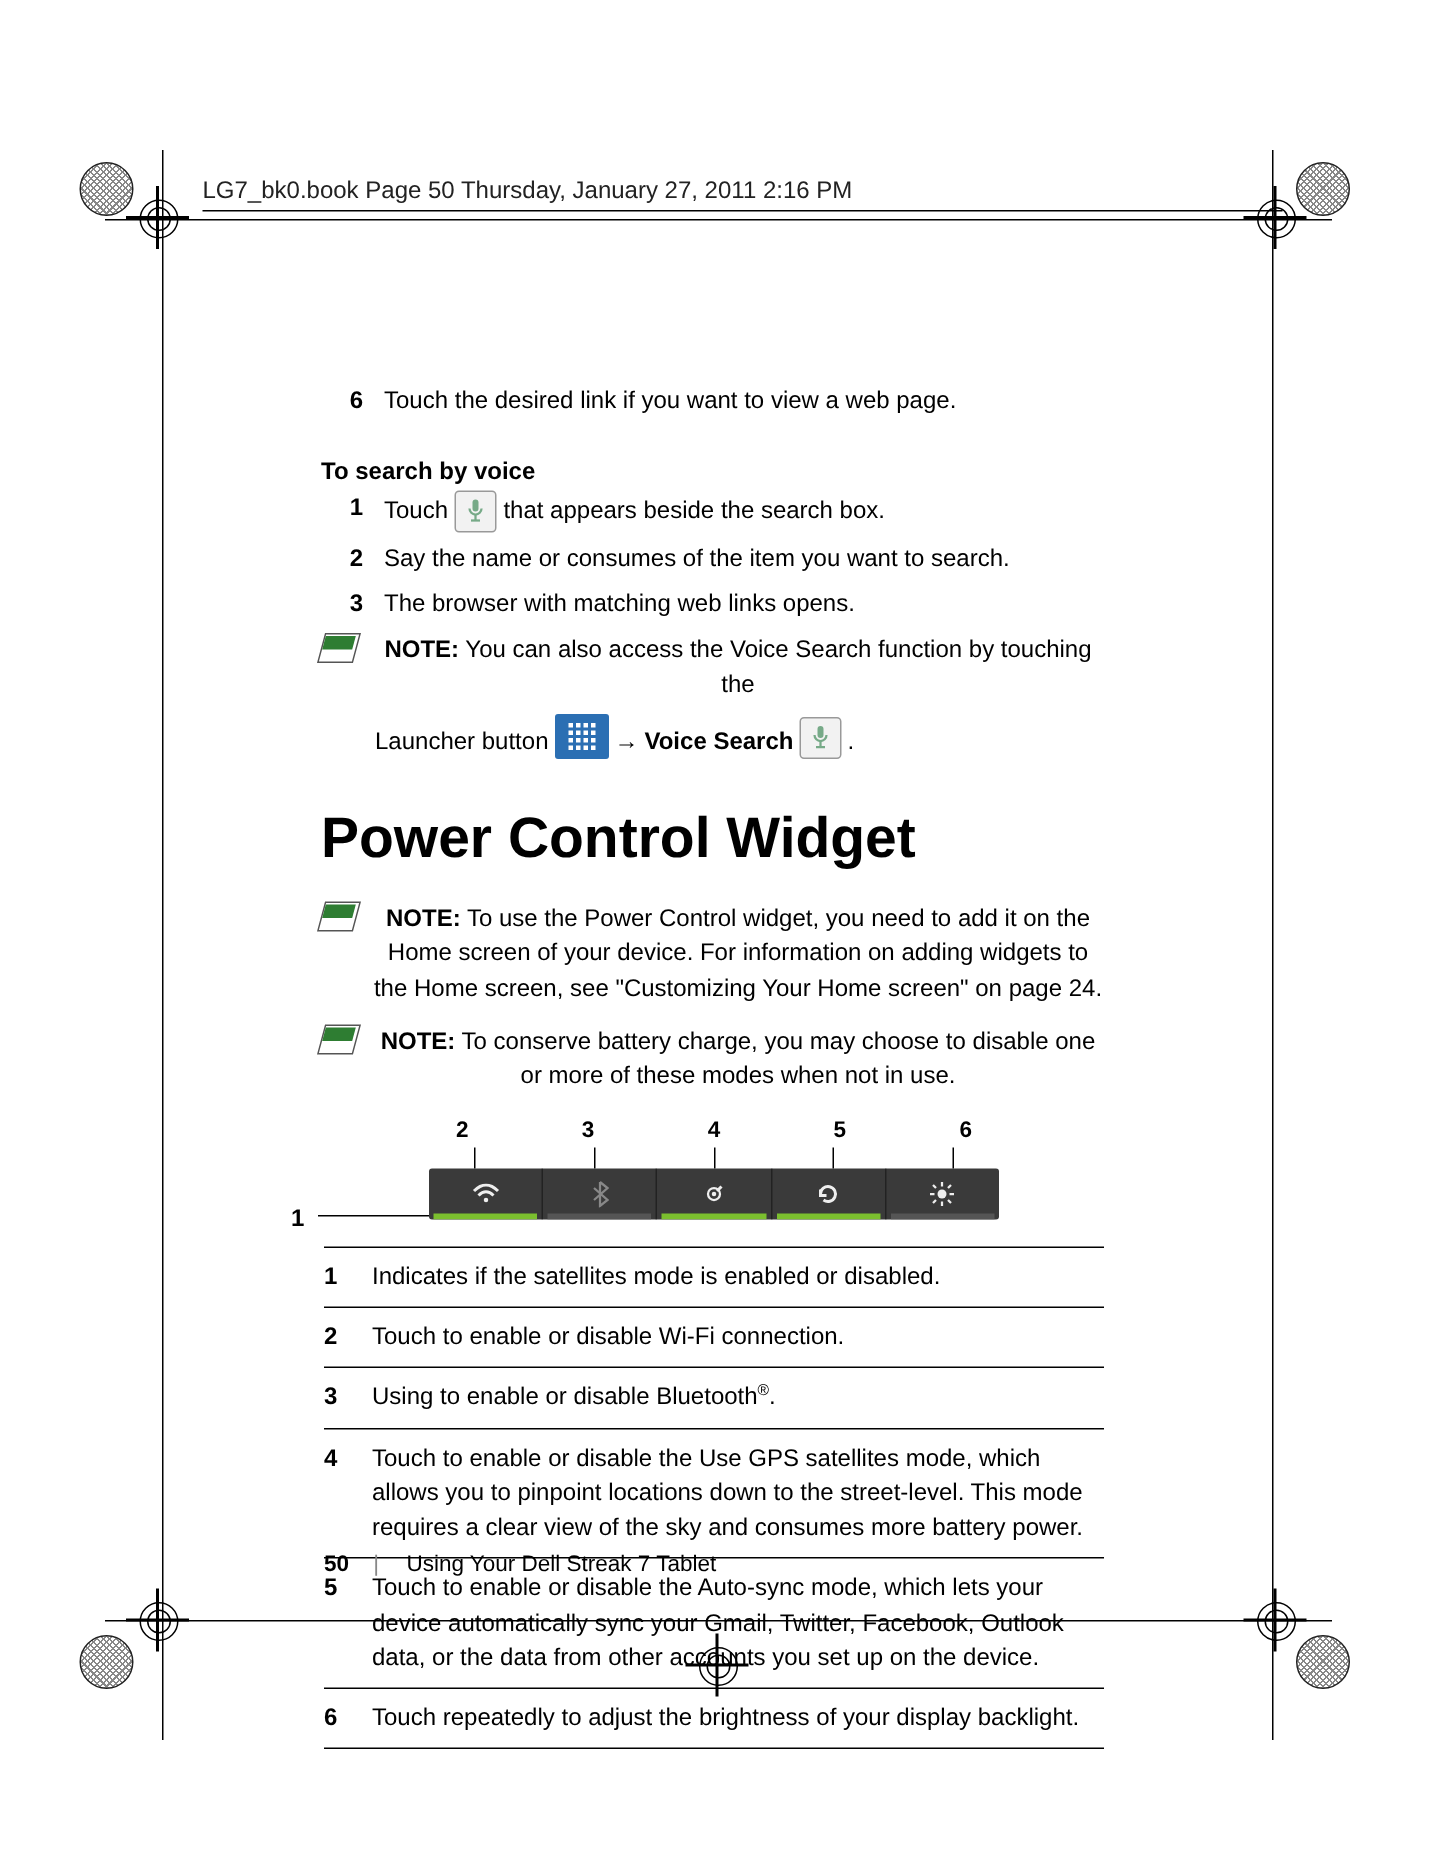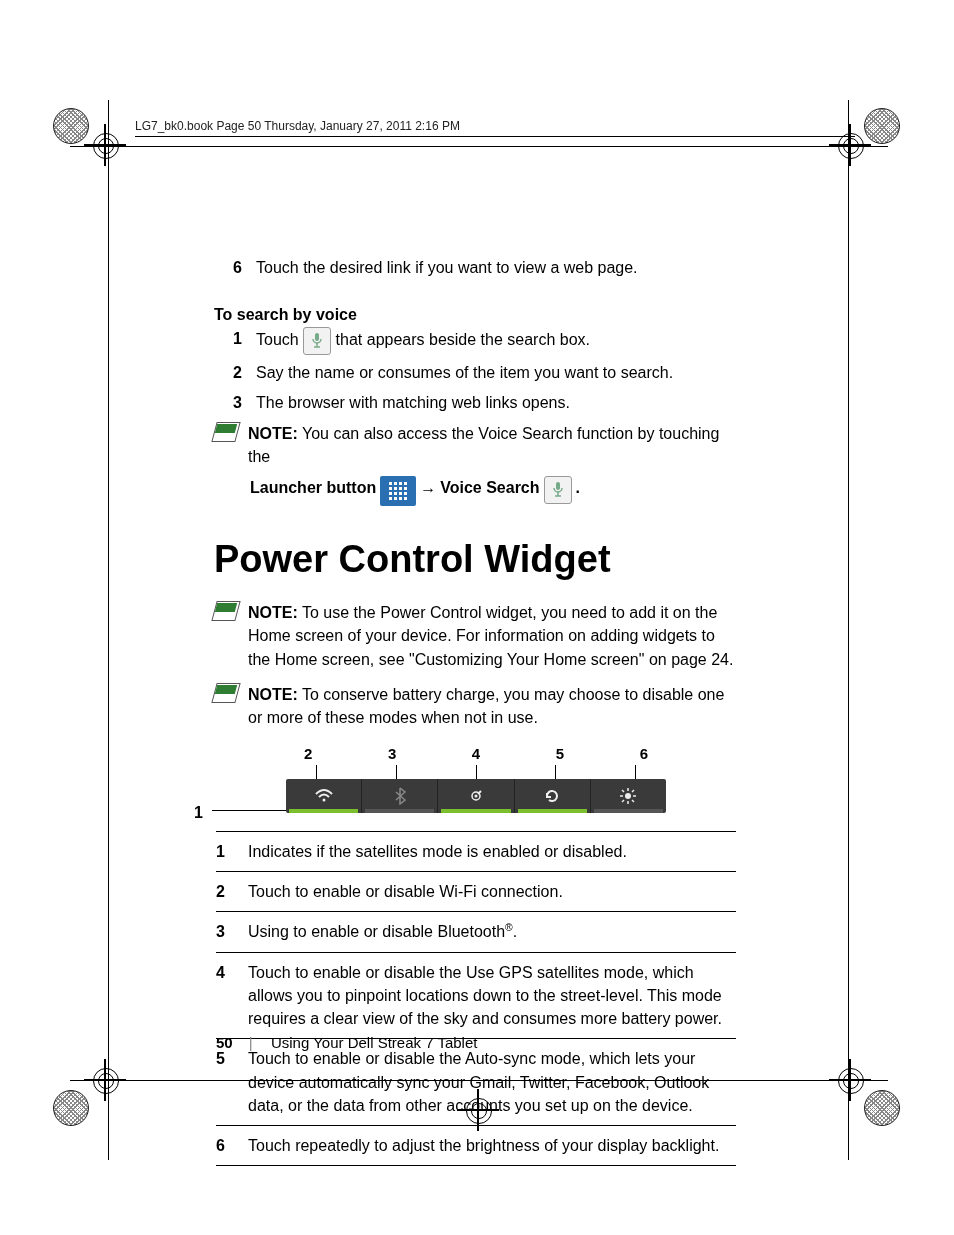--- a/index.html
+++ b/index.html
@@ -18,35 +18,35 @@
   .globe{position:absolute;width:34px;height:34px;border:1.5px solid #222;border-radius:50%;
     background:repeating-linear-gradient(45deg,#888,#888 1px,transparent 1px,transparent 3px),
                repeating-linear-gradient(-45deg,#888,#888 1px,transparent 1px,transparent 3px);}
   .gtl{left:53px;top:108px;} .gtr{left:864px;top:108px;}
   .gbl{left:53px;top:1090px;} .gbr{left:864px;top:1090px;}
   
   .cropV{position:absolute;width:1px;background:#000;top:100px;height:1060px;}
   .cropV.l{left:108px;} .cropV.r{left:848px;}
   .cropH{position:absolute;height:1px;background:#000;left:70px;width:818px;}
   .cropH.t{top:146px;} .cropH.b{top:1080px;}
-  .runhead{position:absolute;left:135px;top:119px;font-size:12px;color:#222;}
+  .runhead{position:absolute;left:135px;top:119px;font-size:16px;color:#222;}
   .runhead .sep{height:1px;background:#000;margin-top:3px;width:720px;}
   
   .content{position:absolute;left:216px;top:256px;width:520px;font-size:16px;line-height:1.45;}
   .num-item{display:flex;margin-bottom:6px;}
   .num-item .n{width:26px;text-align:right;font-weight:700;margin-right:14px;flex:none;}
   .num-item .t{flex:1;}
   .subhead{font-weight:700;margin:24px 0 1px -2px;}
-  .note-row{display:flex;margin:8px 0 2px -2px;}
+  .note-row{display:flex;margin:8px 0 2px -2px;text-align:center;}
   .note-icon{flex:none;width:24px;height:20px;margin-right:10px;position:relative;}
   .note-icon::before{content:"";position:absolute;inset:0;background:#fff;border:1px solid #555;transform:skewX(-15deg);}
   .note-icon::after{content:"";position:absolute;left:2px;right:2px;top:2px;height:9px;background:#2e7d32;transform:skewX(-15deg);}
   .note-body{flex:1;}
   .note-body b{font-weight:700;}
-  .note-cont{margin-left:34px;margin-top:8px;display:flex;align-items:flex-start;flex-wrap:wrap;gap:4px;font-weight:bold;}
+  .note-cont{margin-left:34px;margin-top:8px;display:flex;align-items:flex-end;flex-wrap:wrap;gap:4px;}
   .inline-icon{display:inline-flex;align-items:center;justify-content:center;border:1px solid #999;background:#f2f2f2;width:26px;height:26px;vertical-align:middle;border-radius:3px;}
   .launcher{background:#2b6fb3;color:#fff;width:36px;height:30px;border:none;border-radius:2px;display:inline-flex;align-items:center;justify-content:center;}
   .launcher-dots{display:grid;grid-template-columns:repeat(4,3px);grid-auto-rows:3px;gap:2px;}
   .launcher-dots span{background:#fff;width:3px;height:3px;}
   h2.section{font-size:38px;font-weight:700;margin:26px 0 14px -2px;}
   
   .figwrap{position:relative;width:380px;margin:14px auto 18px;}
   .callrow{display:flex;justify-content:space-between;padding:0 18px;font-weight:700;font-size:15px;}
   .tickrow{display:flex;justify-content:space-between;padding:0 30px;height:14px;}
   .tickrow span{width:1px;height:14px;background:#000;}

